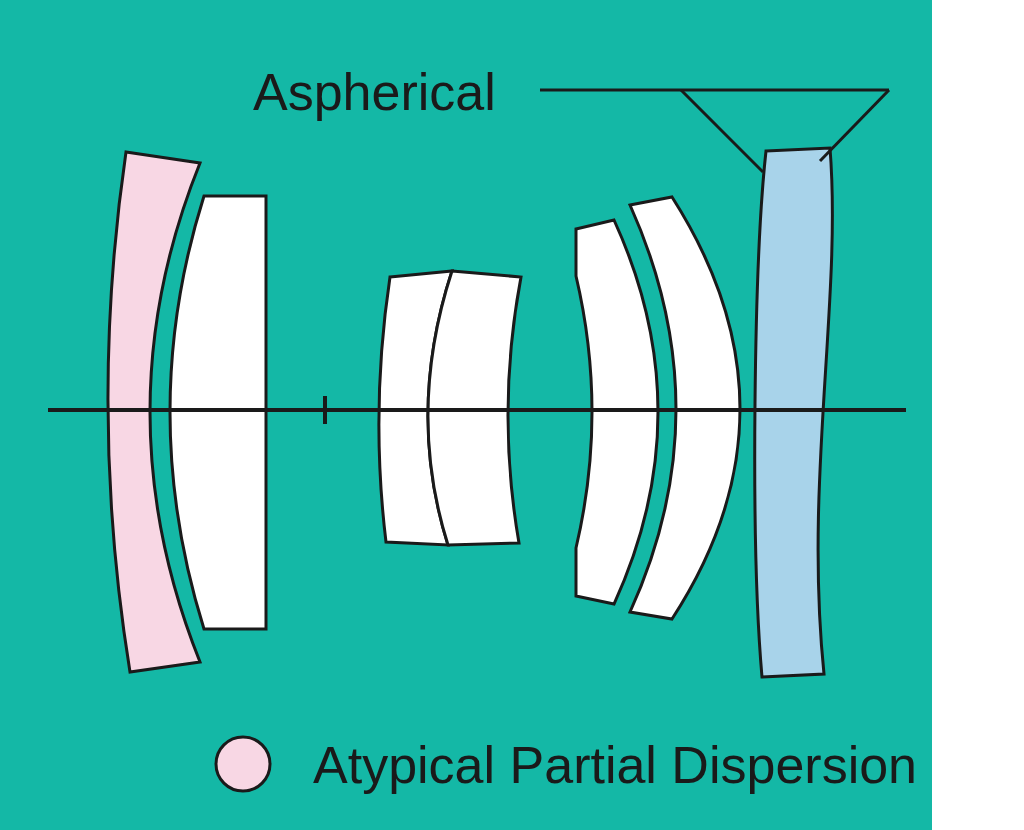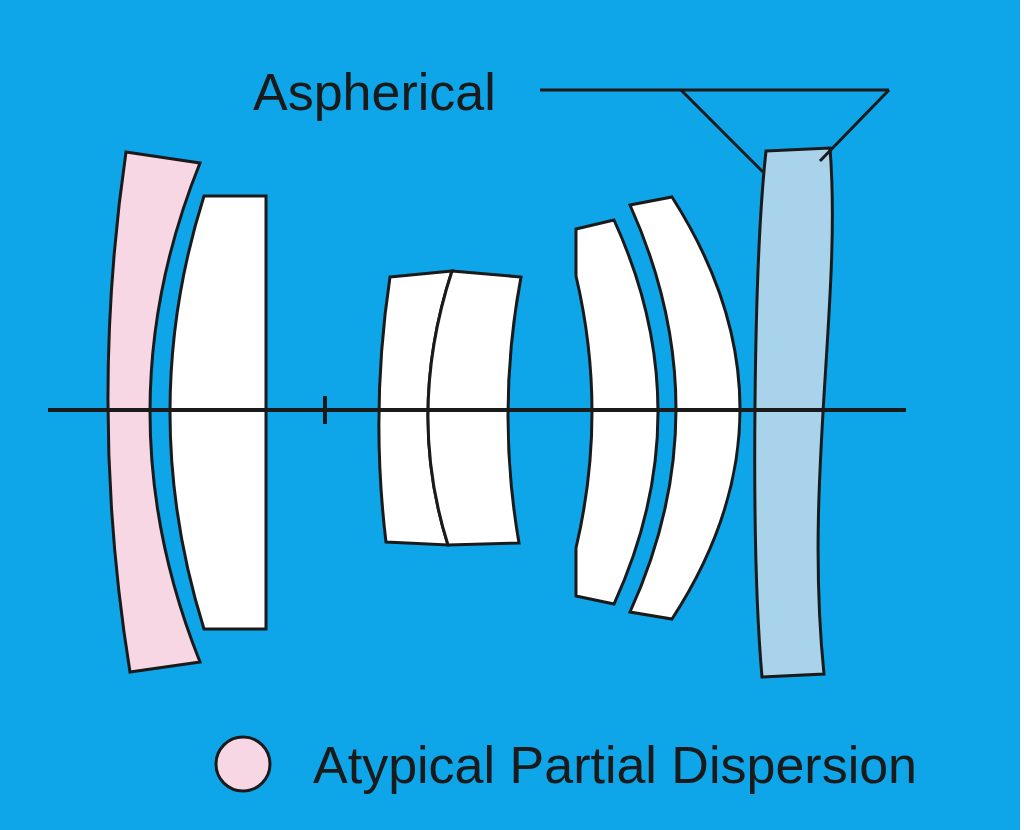--- a/index.html
+++ b/index.html
@@ -5,23 +5,23 @@
   html, body {
     margin: 0;
     padding: 0;
     width: 1024px;
     height: 830px;
     background: #ffffff;
     overflow: hidden;
   }
   .stage {
     position: relative;
-    width: 1020px;
+    width: 932px;
     height: 830px;
-    background: #0ea5e9;
+    background: #14b8a6;
   }
   svg {
     display: block;
     width: 1024px;
     height: 830px;
   }
   text {
     font-family: "Liberation Sans", sans-serif;
     fill: #1a1a1a;
     font-weight: 400;

